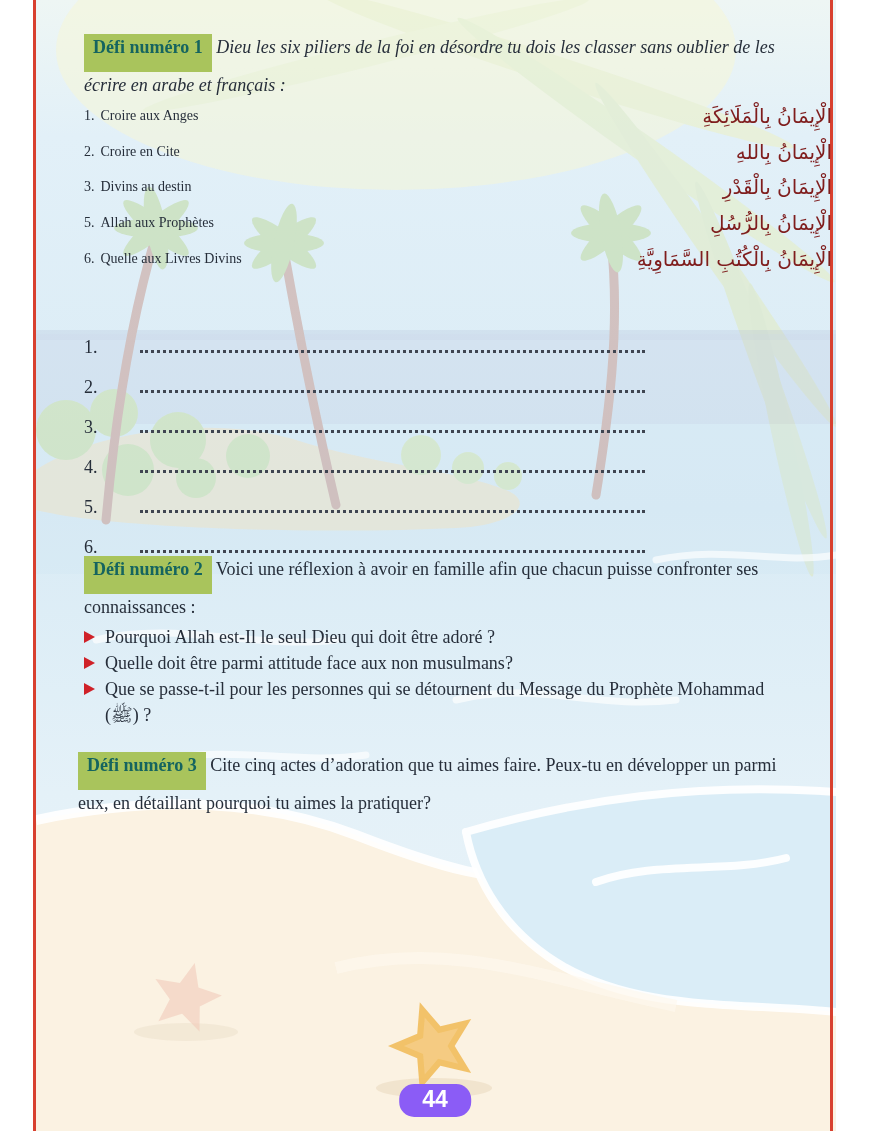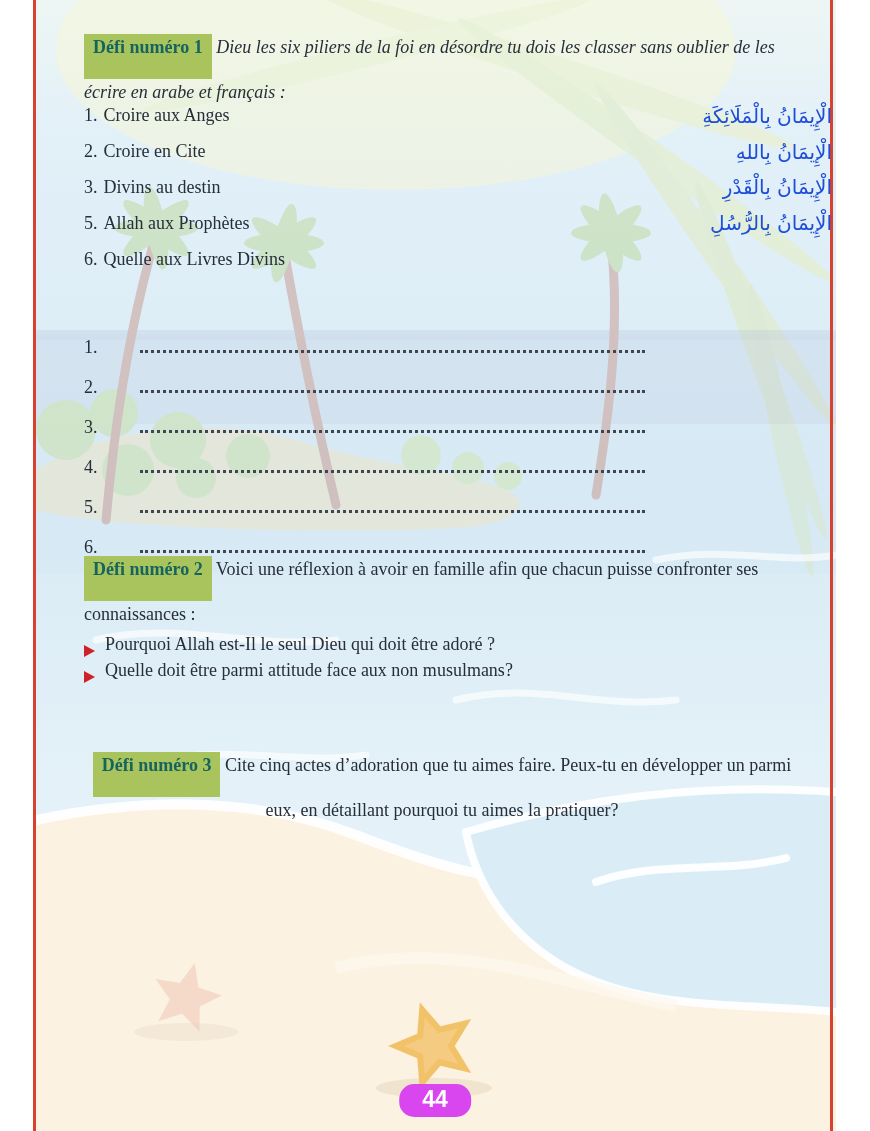--- a/index.html
+++ b/index.html
@@ -14,46 +14,46 @@
   .scene svg{display:block;}
   
   .frame{
     position:absolute;left:33px;top:-14px;width:800px;height:1162px;
     border:3px solid #d8402f;border-radius:10px;box-sizing:border-box;
     pointer-events:none;
   }
   .content{position:absolute;inset:0;color:#262e3a;}
   .badge{
     display:inline-block;background:#a9c45c;color:#15645f;
-    font-weight:bold;font-size:18px;padding:1px 9px 20px 9px;line-height:24px;
+    font-weight:bold;font-size:18px;padding:1px 9px 13px 9px;line-height:24px;
     white-space:nowrap;
   }
   .intro{font-size:18px;line-height:27px;margin:0;}
   .italic{font-style:italic;}
   .block{position:absolute;}
   .pillar-row{display:flex;justify-content:space-between;align-items:center;height:35.8px;}
-  .pillar-left{font-size:18px;text-align:right;}
+  .pillar-left{font-size:14px;text-align:right;}
   .pillar-num{display:inline-block;margin-right:6px;}
   .arabic{
     font-family:"DejaVu Sans", sans-serif;
-    font-size:20px;color:#1d4ed8;direction:rtl;white-space:nowrap;
+    font-size:20px;color:#7f1d1d;direction:rtl;white-space:nowrap;
   }
   .ans-row{display:flex;align-items:flex-end;height:40px;font-size:18px;}
   .ans-num{width:56px;}
   .dots{width:505px;border-bottom:3px dotted #3f4551;margin-bottom:5px;}
   .qlist{margin:3px 0 0 0;padding:0;list-style:none;}
-  .q-item{display:flex;align-items:flex-end;font-size:18px;line-height:26px;}
+  .q-item{display:flex;align-items:flex-start;font-size:18px;line-height:26px;}
   .tri{
     width:0;height:0;flex:0 0 auto;
     border-top:6.5px solid transparent;border-bottom:6.5px solid transparent;
     border-left:11px solid #cf2128;margin:7px 10px 0 0;
   }
   .page-badge{
     position:absolute;left:50%;top:1084px;transform:translateX(-50%);
-    background:#d946ef;color:#ffffff;
+    background:#8b5cf6;color:#ffffff;
     font-family:"Liberation Sans", sans-serif;font-weight:bold;font-size:23px;
     padding:2px 23px 4px 23px;border-radius:15px;
   }
 </style>
 </head>
 <body>
 
 <div class="stage">
 
   <div class="scene">
@@ -176,20 +176,21 @@
       <div class="pillar-row">
         <span class="pillar-left"><span class="pillar-num">3.</span><span>Divins au destin</span></span>
         <span class="arabic">الْإِيمَانُ بِالْقَدْرِ</span>
       </div>
       <div class="pillar-row">
         <span class="pillar-left"><span class="pillar-num">5.</span><span>Allah aux Prophètes</span></span>
         <span class="arabic">الْإِيمَانُ بِالرُّسُلِ</span>
       </div>
       <div class="pillar-row">
         <span class="pillar-left"><span class="pillar-num">6.</span><span>Quelle aux Livres Divins</span></span>
+        <span class="arabic">الْإِيمَانُ بِالْكُتُبِ السَّمَاوِيَّةِ</span>
       </div>
     </div>
 
     <div class="block" style="left:84px;top:318px;">
       <div class="ans-row">
         <span class="ans-num">1.</span>
         <span class="dots"></span>
       </div>
       <div class="ans-row">
         <span class="ans-num">2.</span>
@@ -218,24 +219,28 @@
          <span>Voici une réflexion à avoir en famille afin que chacun puisse confronter ses connaissances :</span></p>
       <ul class="qlist">
         <li class="q-item">
           <span class="tri"></span>
           <span style="max-width:680px;">Pourquoi Allah est-Il le seul Dieu qui doit être adoré ?</span>
         </li>
         <li class="q-item">
           <span class="tri"></span>
           <span style="max-width:680px;">Quelle doit être parmi attitude face aux non musulmans?</span>
         </li>
+        <li class="q-item">
+          <span class="tri"></span>
+          <span style="max-width:660px;">Que se passe-t-il pour les personnes qui se détournent du Message du Prophète Mohammad (ﷺ) ?</span>
+        </li>
       </ul>
     </div>
 
-    <div class="block" style="left:84px;top:752px;width:716px;text-align:center;">
+    <div class="block" style="left:78px;top:752px;width:716px;">
       <p class="intro"><span class="badge">Défi numéro 3</span>
          <span>Cite cinq actes d’adoration que tu aimes faire. Peux-tu en développer un parmi eux, en détaillant pourquoi tu aimes la pratiquer?</span></p>
     </div>
 
     <div class="page-badge">44</div>
 
   </div>
 </div>
 
 </body></html>

